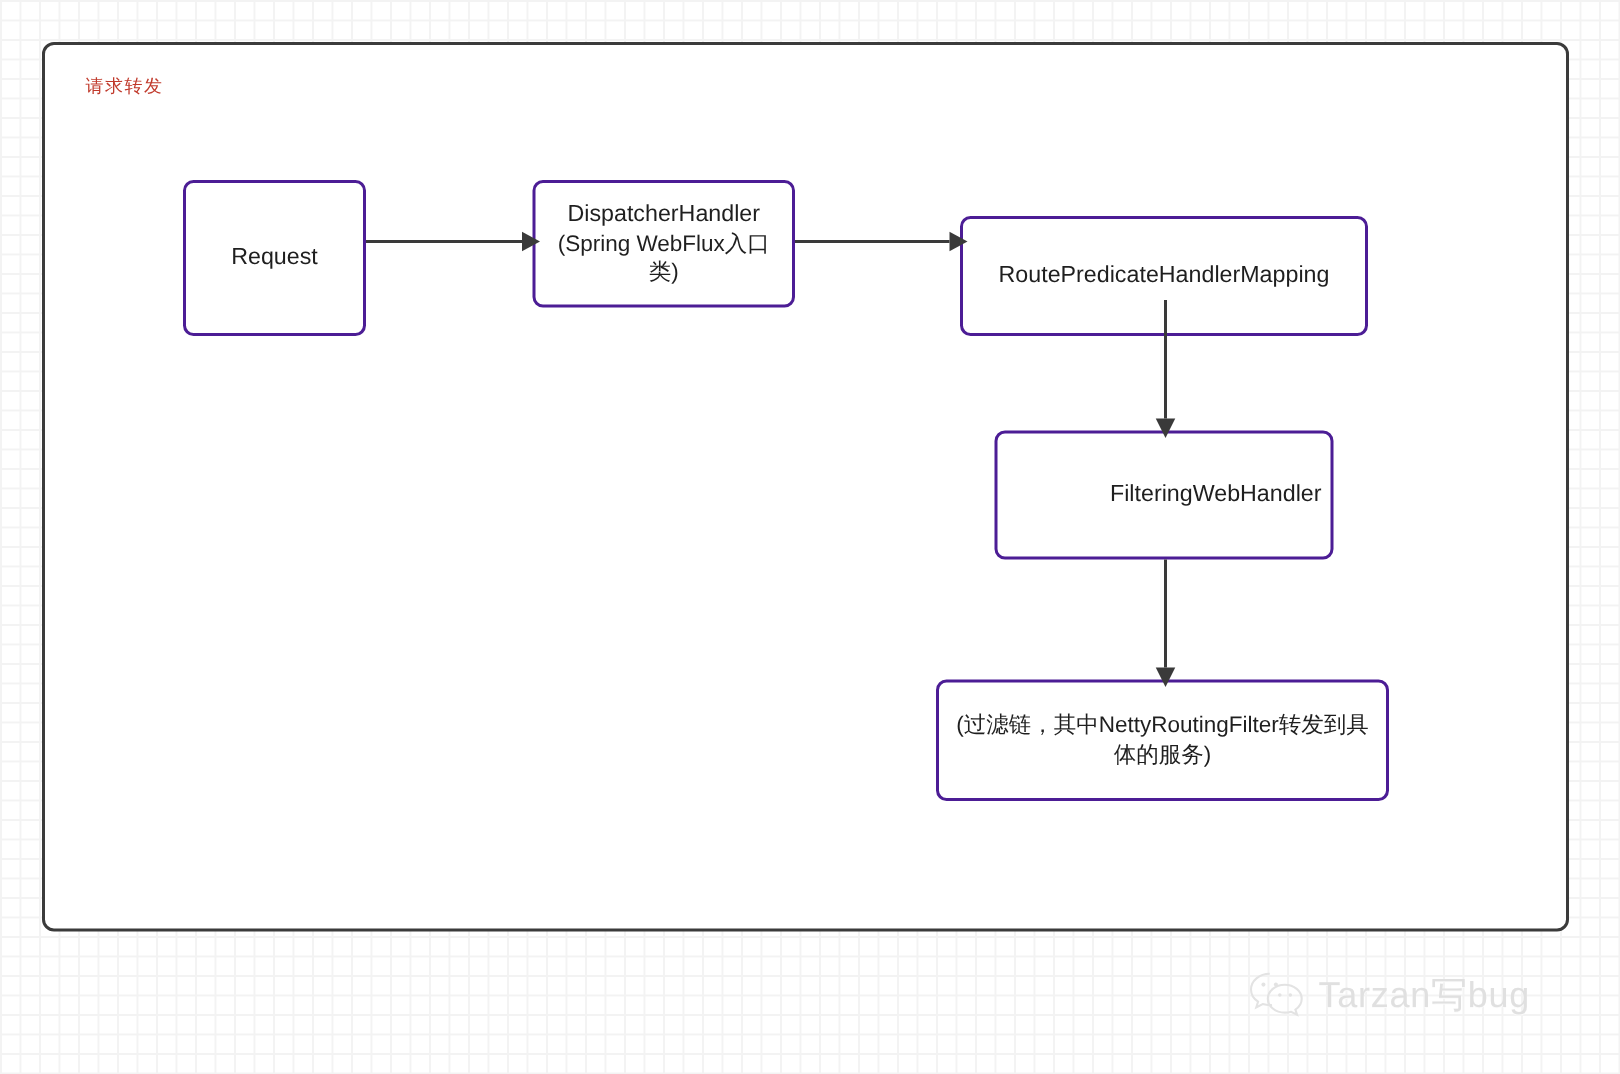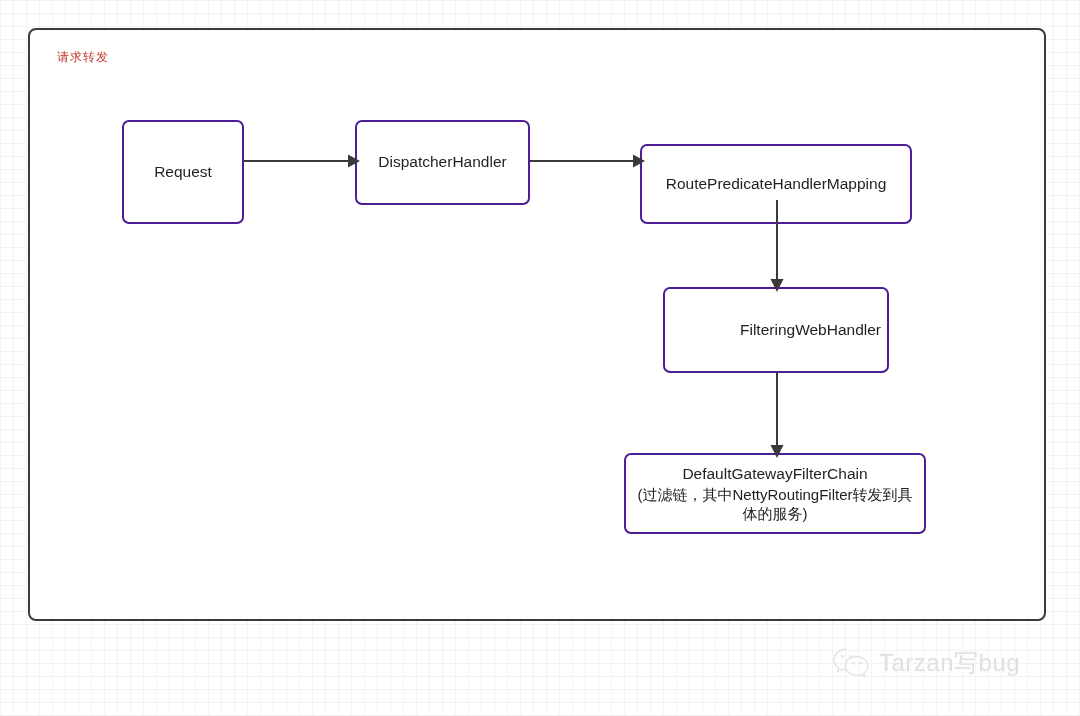--- a/index.html
+++ b/index.html
@@ -137,32 +137,32 @@
 <div id="diagram-container"></div>
 
 <div id="diagram-title">请求转发</div>
 
 <div class="node" id="node-request">
   <div class="node-title">Request</div>
 </div>
 
 <div class="node" id="node-dispatcher">
   <div class="node-title">DispatcherHandler</div>
+  <div class="node-sub">(Spring WebFlux入口类)</div>
 </div>
 
 <div class="node" id="node-routemapping">
   <div class="node-title">RoutePredicateHandlerMapping</div>
 </div>
 
 <div class="node" id="node-filtering">
   <div class="node-title">FilteringWebHandler</div>
 </div>
 
 <div class="node" id="node-filterchain">
-  <div class="node-title">DefaultGatewayFilterChain</div>
   <div class="node-sub">(过滤链，其中NettyRoutingFilter转发到具体的服务)</div>
 </div>
 
 <svg class="connector" id="arrow-request-dispatcher" viewBox="0 0 116 22">
   <line x1="0" y1="11" x2="104" y2="11"></line>
   <polygon points="104,4.5 116,11 104,17.5"></polygon>
 </svg>
 
 <svg class="connector" id="arrow-dispatcher-routemapping" viewBox="0 0 115 22">
   <line x1="0" y1="11" x2="103" y2="11"></line>

